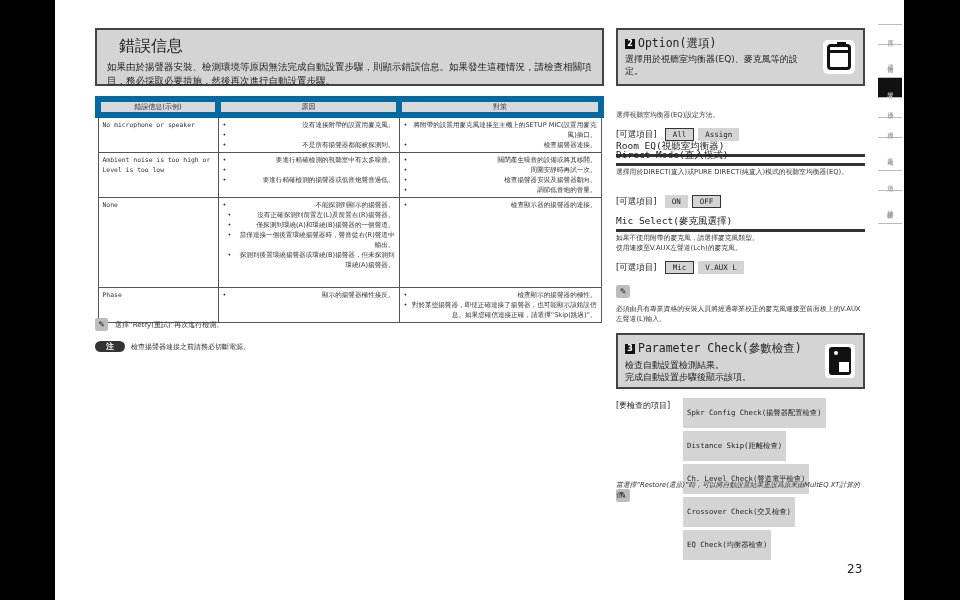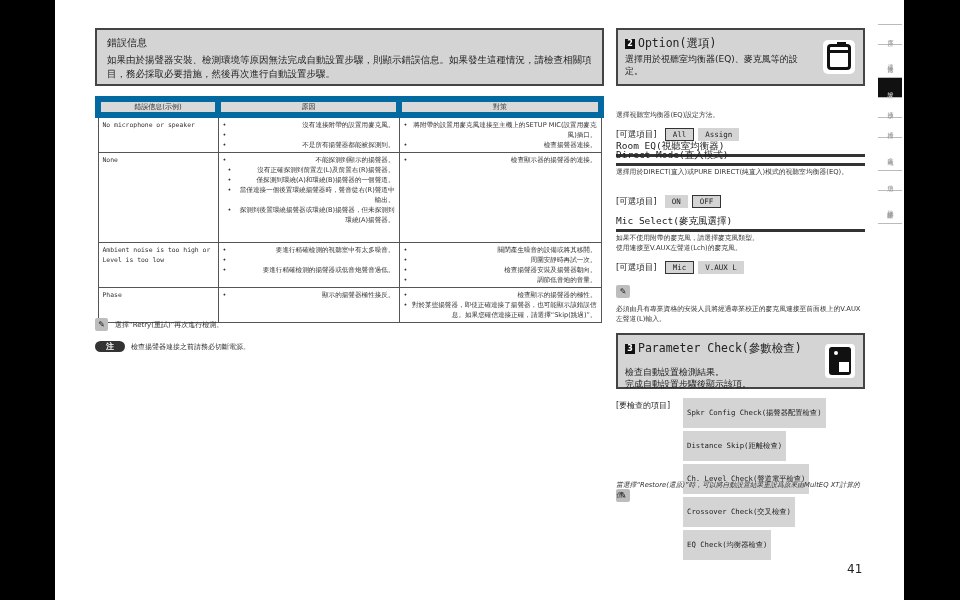--- a/index.html
+++ b/index.html
@@ -4,21 +4,21 @@
 <style>
   * { box-sizing: border-box; margin: 0; padding: 0; }
   html, body { width: 960px; height: 600px; background: #000; overflow: hidden; }
   body { font-family: "DejaVu Sans", sans-serif; color: #222; position: relative; }
   .page { position: absolute; left: 55px; top: 0; width: 849px; height: 600px; background: #fff; }
   .mono { font-family: "DejaVu Sans Mono", "Liberation Mono", monospace; }
 
   
   .err-box { position: absolute; left: 40px; top: 28px; width: 509px; height: 58px;
     background: #d4d4d4; border: 2px solid #444; padding: 6px 10px; }
-  .err-title { font-size: 10px; color: #222; margin-bottom: 3px; }
+  .err-title { font-size: 16px; color: #222; margin-bottom: 3px; margin-left: 12px; }
   .err-desc { font-size: 9.5px; line-height: 14px; color: #222; }
 
   table.err-table { position: absolute; left: 40px; top: 96px; width: 509px;
     border-collapse: collapse; font-size: 6.6px; line-height: 10px; color: #333; }
   .err-table th { background: #d9d9d9; font-weight: normal; font-size: 7px; height: 13px;
     border: 6px solid #0369a1; text-align: center; }
   .err-table td { border: 1px solid #555; vertical-align: top; padding: 2px 4px; }
   .err-table td.c0 { width: 120px; }
   .err-table td.c1 { width: 181px; }
   .err-table .msg { font-family: "DejaVu Sans Mono", monospace; font-size: 6.4px; line-height: 10px; }
@@ -110,54 +110,54 @@
             <li>不是所有揚聲器都能被探測到。</li>
           </ul>
         </td>
         <td>
           <ul>
             <li>將附帶的設置用麥克風連接至主機上的SETUP MIC(設置用麥克風)插口。</li>
             <li>檢查揚聲器連接。</li>
           </ul>
         </td>
       </tr>
+      <tr style="height:41px;">
+        <td class="c0 msg">Ambient noise is too high or Level is too low</td>
+        <td class="c1">
+          <ul>
+            <li>要進行精確檢測的視聽室中有太多噪音。</li>
+            <li class="gap"></li>
+            <li>要進行精確檢測的揚聲器或低音炮聲音過低。</li>
+          </ul>
+        </td>
+        <td>
+          <ul>
+            <li>關閉產生噪音的設備或將其移開。</li>
+            <li>周圍安靜時再試一次。</li>
+            <li>檢查揚聲器安裝及揚聲器朝向。</li>
+            <li>調節低音炮的音量。</li>
+          </ul>
+        </td>
+      </tr>
       <tr style="height:90px;">
         <td class="c0 msg">None</td>
         <td class="c1">
           <ul>
             <li>不能探測到顯示的揚聲器。</li>
           </ul>
           <ul class="sub">
             <li>沒有正確探測到前置左(L)及前置右(R)揚聲器。</li>
             <li>僅探測到環繞(A)和環繞(B)揚聲器的一個聲道。</li>
             <li>當僅連接一個後置環繞揚聲器時，聲音從右(R)聲道中輸出。</li>
             <li>探測到後置環繞揚聲器或環繞(B)揚聲器，但未探測到環繞(A)揚聲器。</li>
           </ul>
         </td>
         <td>
           <ul>
             <li>檢查顯示器的揚聲器的連接。</li>
-          </ul>
-        </td>
-      </tr>
-      <tr style="height:41px;">
-        <td class="c0 msg">Ambient noise is too high or Level is too low</td>
-        <td class="c1">
-          <ul>
-            <li>要進行精確檢測的視聽室中有太多噪音。</li>
-            <li class="gap"></li>
-            <li>要進行精確檢測的揚聲器或低音炮聲音過低。</li>
-          </ul>
-        </td>
-        <td>
-          <ul>
-            <li>關閉產生噪音的設備或將其移開。</li>
-            <li>周圍安靜時再試一次。</li>
-            <li>檢查揚聲器安裝及揚聲器朝向。</li>
-            <li>調節低音炮的音量。</li>
           </ul>
         </td>
       </tr>
       <tr style="height:35px;">
         <td class="c0 msg">Phase</td>
         <td class="c1">
           <ul>
             <li>顯示的揚聲器極性接反。</li>
           </ul>
         </td>
@@ -217,40 +217,40 @@
     <span class="chip">V.AUX L</span>
   </div>
   <div class="pencil2" style="top:285px;">✎</div>
   <div class="sec-text" style="top:304px;">必須由具有專業資格的安裝人員將經過專業校正的麥克風連接至前面板上的V.AUX左聲道(L)輸入。</div>
 
   <div class="param-box">
     <div class="opt-title">
       <span class="num">3</span>
       <span class="mono">Parameter Check(參數檢查)</span>
     </div>
-    <div class="opt-desc" style="margin-top:10px;">檢查自動設置檢測結果。</div>
+    <div class="opt-desc" style="margin-top:3px;">檢查自動設置檢測結果。</div>
     <div class="opt-desc" style="margin-top:0;">完成自動設置步驟後顯示該項。</div>
     <div class="icon-box2">
         <div class="icon-doc"></div>
       </div>
   </div>
 
   <div class="check-label">[要檢查的項目]</div>
   <div class="check-list">
     <span class="check-item">Spkr Config Check(揚聲器配置檢查)</span>
     <span class="check-item">Distance Skip(距離檢查)</span>
     <span class="check-item">Ch. Level Check(聲道電平檢查)</span>
     <span class="check-item">Crossover Check(交叉檢查)</span>
     <span class="check-item">EQ Check(均衡器檢查)</span>
   </div>
 
   <div class="pencil2" style="top:489px;">✎</div>
   <div class="sec-text" style="top:480px;font-style:italic;">當選擇“Restore(還原)”時，可以將自動設置結果重設爲原來由MultEQ XT計算的值。</div>
 
-  <div class="page-num">41</div>
+  <div class="page-num">23</div>
 </div>
 
 <div class="tabs">
   <div class="tab" style="height:20px;">序言</div>
   <div class="tab" style="height:33px;">連接方法</div>
   <div class="tab active" style="height:20px;">設置</div>
   <div class="tab" style="height:20px;">播放</div>
   <div class="tab" style="height:20px;">遙控</div>
   <div class="tab" style="height:33px;">多區域</div>
   <div class="tab" style="height:20px;">信息</div>

